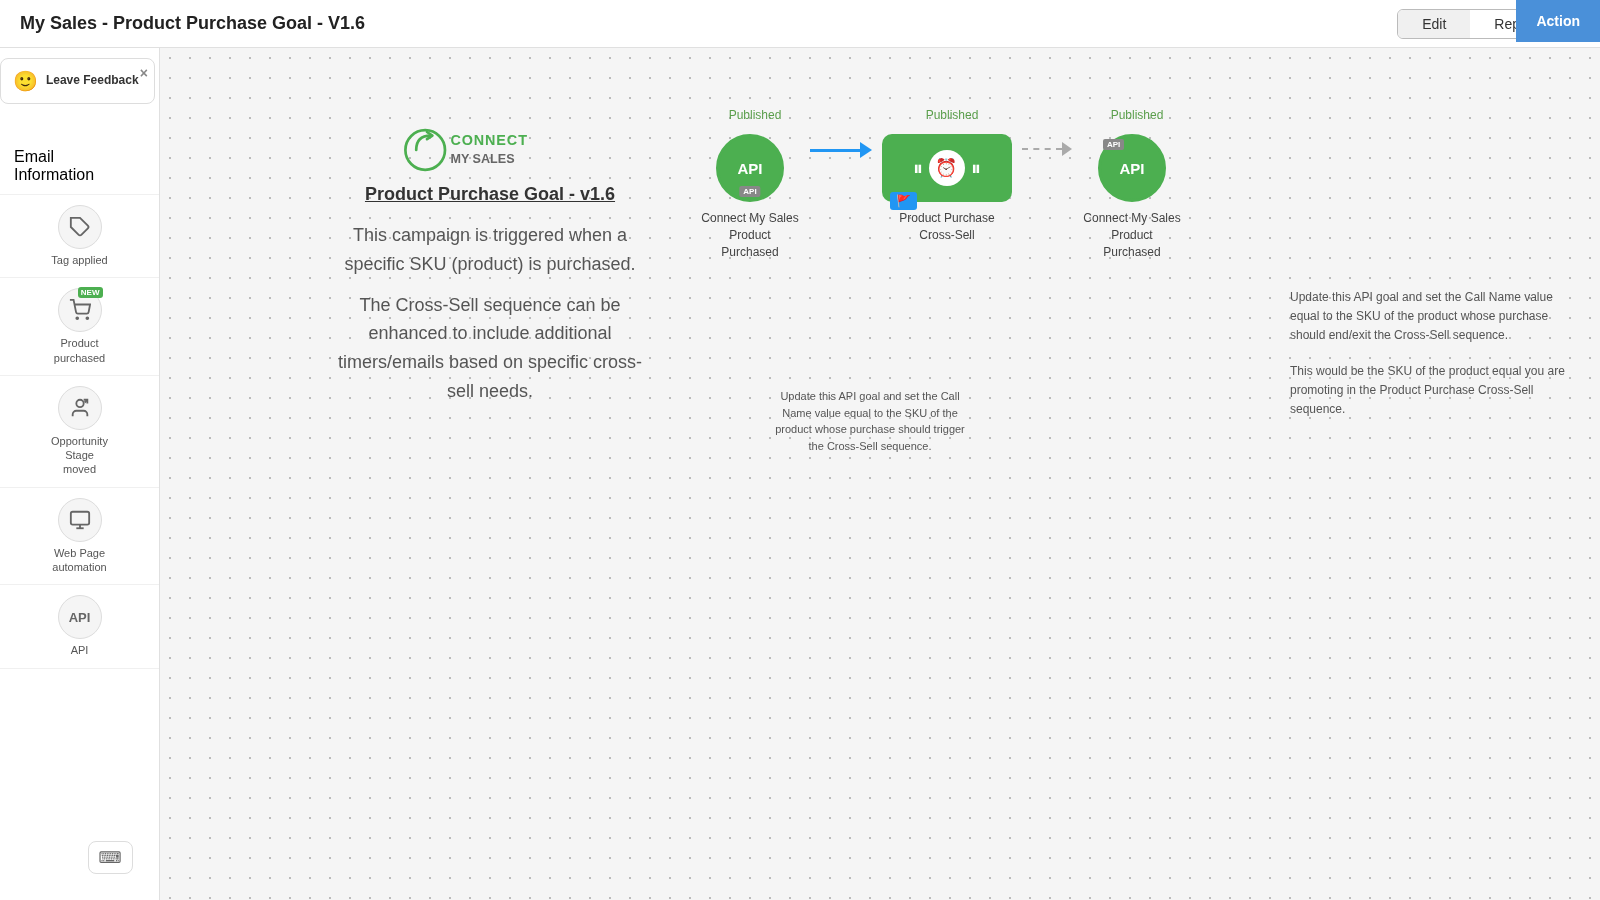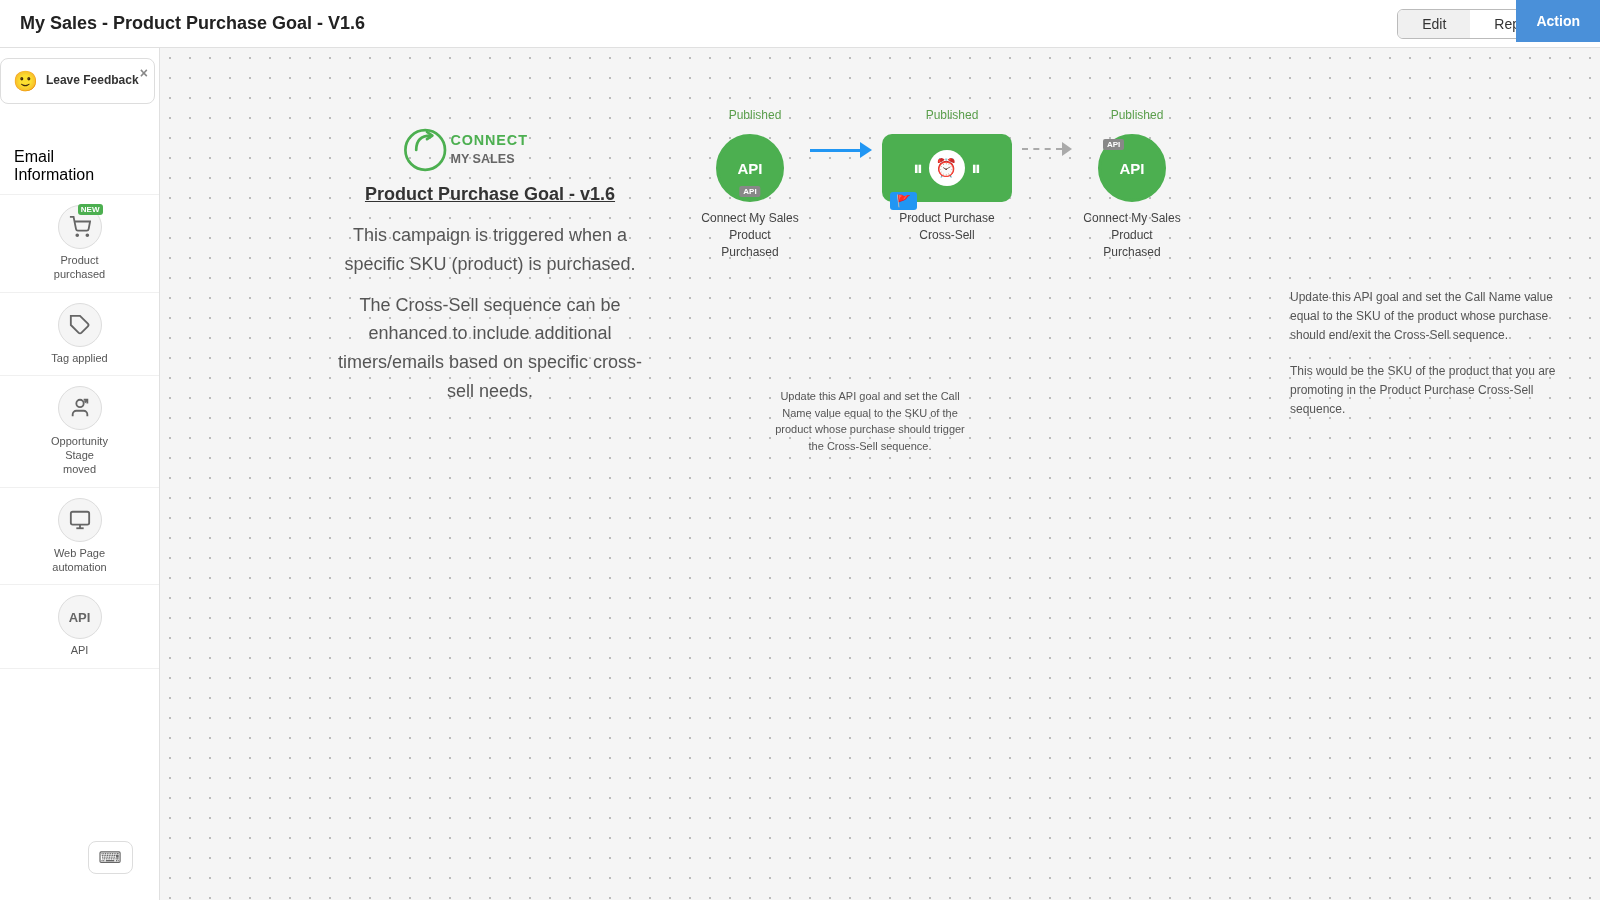--- a/index.html
+++ b/index.html
@@ -188,39 +188,39 @@
         <div class="icon-circle">
           <svg viewBox="0 0 24 24" fill="none" stroke="#4caf50" stroke-width="2">
               <circle cx="12" cy="12" r="10"></circle>
               <polyline points="9,12 11,14 15,10"></polyline>
             </svg>
         </div>
         <span class="item-label">Email<br>Information</span>
       </div>
 
       <div class="sidebar-item">
+        <div class="icon-circle">
+          <svg viewBox="0 0 24 24" fill="none" stroke="#666" stroke-width="2">
+              <path d="M20.59 13.41l-7.17 7.17a2 2 0 01-2.83 0L2 12V2h10l8.59 8.59a2 2 0 010 2.82z"></path>
+              <line x1="7" y1="7" x2="7.01" y2="7"></line>
+            </svg>
+        </div>
+        <span class="item-label">Tag applied</span>
+      </div>
+
+      <div class="sidebar-item">
         <div class="icon-circle" style="position:relative;">
           <svg viewBox="0 0 24 24" fill="none" stroke="#666" stroke-width="2">
               <circle cx="9" cy="21" r="1"></circle>
               <circle cx="20" cy="21" r="1"></circle>
               <path d="M1 1h4l2.68 13.39a2 2 0 002 1.61h9.72a2 2 0 002-1.61L23 6H6"></path>
             </svg>
           <span class="new-badge">NEW</span>
         </div>
         <span class="item-label">Product<br>purchased</span>
-      </div>
-
-      <div class="sidebar-item">
-        <div class="icon-circle">
-          <svg viewBox="0 0 24 24" fill="none" stroke="#666" stroke-width="2">
-              <path d="M20.59 13.41l-7.17 7.17a2 2 0 01-2.83 0L2 12V2h10l8.59 8.59a2 2 0 010 2.82z"></path>
-              <line x1="7" y1="7" x2="7.01" y2="7"></line>
-            </svg>
-        </div>
-        <span class="item-label">Tag applied</span>
       </div>
 
       <div class="sidebar-item">
         <div class="icon-circle">
           <svg viewBox="0 0 24 24" fill="none" stroke="#666" stroke-width="2">
               <path d="M20 21v-2a4 4 0 00-4-4H8a4 4 0 00-4 4v2"></path>
               <circle cx="12" cy="7" r="4"></circle>
               <polyline points="16,3 20,3 20,7"></polyline>
               <line x1="17" y1="6" x2="20" y2="3"></line>
             </svg>
@@ -317,17 +317,17 @@
         </div>
         <div class="node-text">Connect My Sales<br>Product Purchased</div>
       </div>
 
     </div>
 
     <div style="position:absolute; left:610px; top:340px; width:200px; font-size:11px; color:#555; text-align:center; line-height:1.5;">Update this API goal and set the Call Name value equal to the SKU of the product whose purchase should trigger the Cross-Sell sequence.</div>
 
     <div style="position:absolute; right:30px; top:240px; width:280px;">
       <p style="font-size:12px; color:#555; line-height:1.6; margin-bottom:16px;">Update this API goal and set the Call Name value equal to the SKU of the product whose purchase should end/exit the Cross-Sell sequence.</p>
-      <p style="font-size:12px; color:#555; line-height:1.6;">This would be the SKU of the product that you are promoting in the Product Purchase Cross-Sell sequence.</p>
+      <p style="font-size:12px; color:#555; line-height:1.6;">This would be the SKU of the product equal you are promoting in the Product Purchase Cross-Sell sequence.</p>
     </div>
 
   </div>
 </div>
 
 </body></html>

